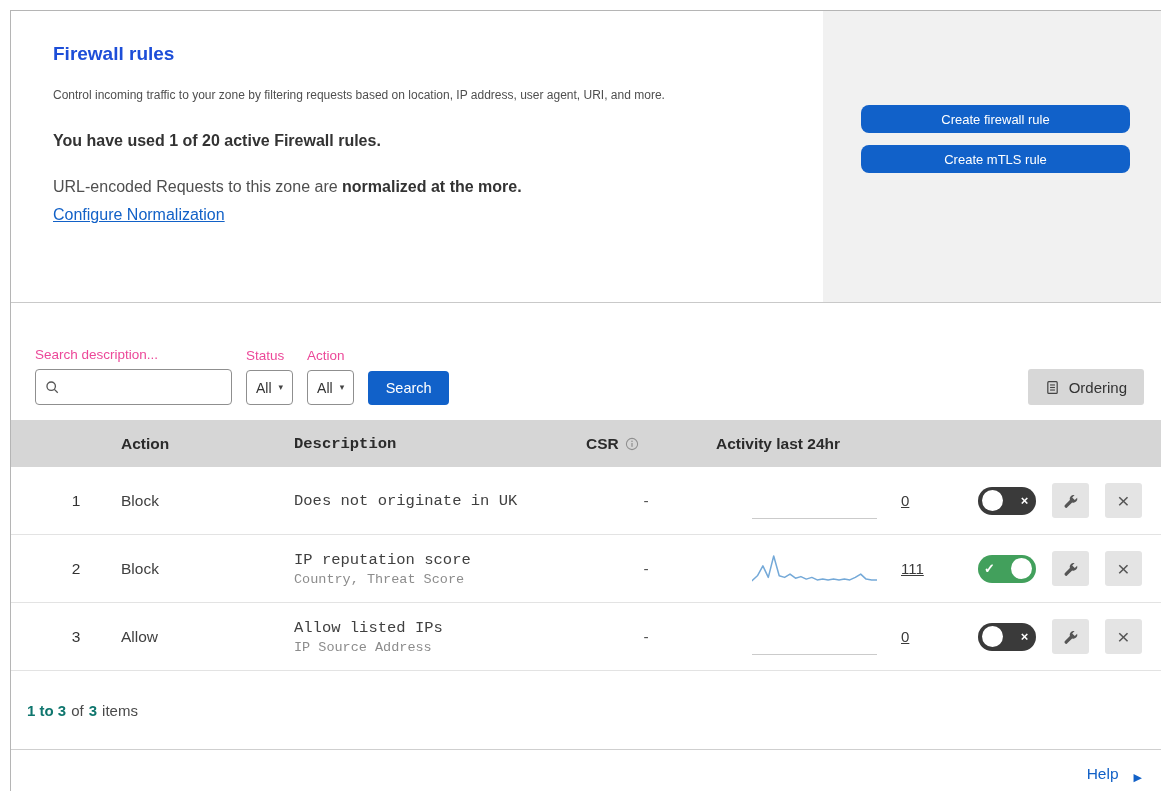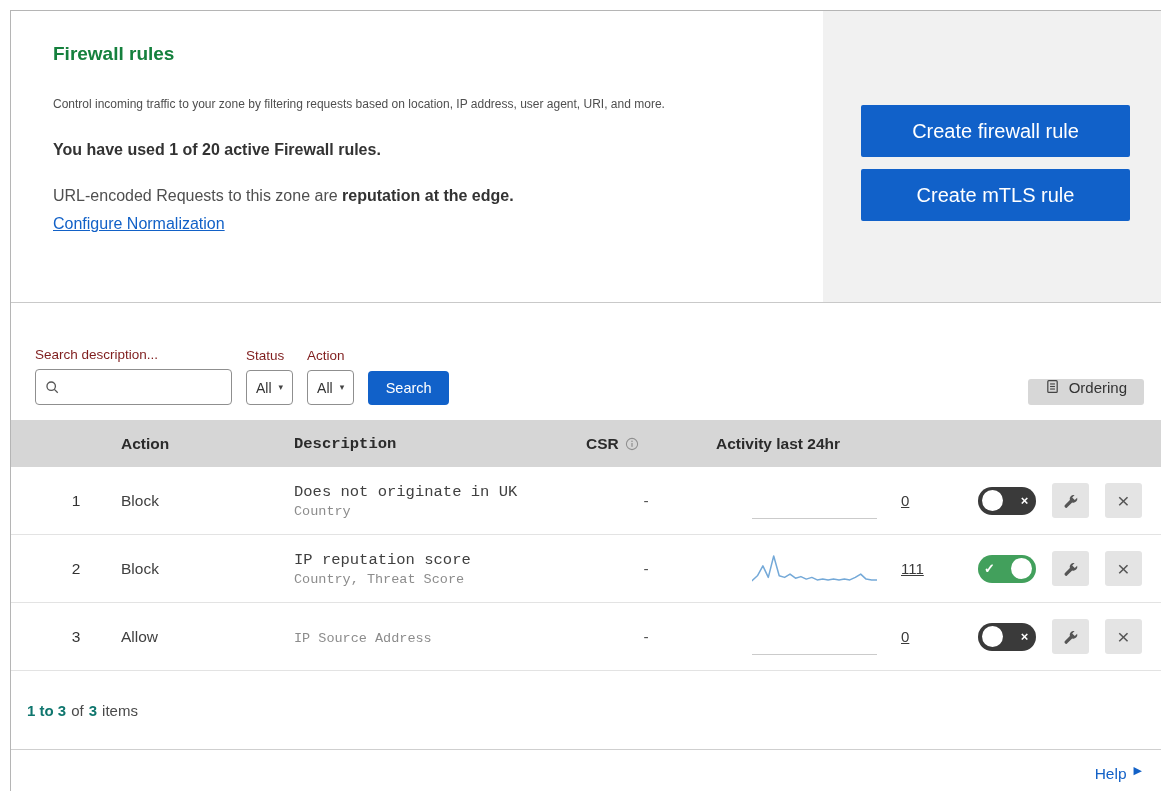--- a/index.html
+++ b/index.html
@@ -11,40 +11,40 @@
     --panel-gray:#f1f1f1;
     --spark-blue:#74a9d8;
   }
   *{box-sizing:border-box;}
   body{margin:0;padding:10px;background:#fff;font-family:"Liberation Sans",sans-serif;color:#404040;}
   .page{width:1159px;height:789px;border:1px solid #b5b5b5;background:#fff;display:flex;flex-direction:column;overflow:hidden;}
 
   
   .top{display:flex;border-bottom:1px solid #c9c9c9;height:292px;flex:0 0 auto;}
   .top-left{flex:1;padding:32px 42px;}
-  .page-title{font-size:19px;font-weight:700;color:#15803d;margin:0 0 27px;}
+  .page-title{font-size:19px;font-weight:700;color:#1d4ed8;margin:0 0 18px;}
   .page-desc{font-size:12px;line-height:25px;color:#4f4f4f;max-width:745px;margin:0 0 24px;}
   .usage-line{font-size:16px;font-weight:700;color:#333;margin:0 0 28px;}
   .norm-line{font-size:16px;color:#4f4f4f;margin:0 0 10px;}
   .norm-line b{color:#333;}
   .text-link{color:var(--link-blue);text-decoration:underline;font-size:16px;cursor:pointer;}
   .top-right{width:345px;background:var(--panel-gray);padding:94px 38px 0;display:flex;flex-direction:column;gap:12px;}
-  .btn-primary{background:var(--accent-blue);color:#fff;border:none;border-radius:2px;height:52px;font-size:20px;font-family:inherit;cursor:pointer;}
+  .btn-primary{background:var(--accent-blue);color:#fff;border:none;border-radius:8px;height:28px;font-size:13px;font-family:inherit;cursor:pointer;}
 
   
   .filters{height:117px;flex:0 0 auto;display:flex;align-items:flex-end;justify-content:space-between;padding:16px 24px 15px;}
   .filter-left{display:flex;align-items:flex-end;gap:14px;}
   .f-group{display:flex;flex-direction:column;gap:7px;}
-  .f-label{font-size:13.5px;color:#7f1d1d;}
+  .f-label{font-size:13.5px;color:#ec4899;}
   .search-box{width:197px;height:36px;border:1px solid #8f8f8f;border-radius:4px;background:#fff;display:flex;align-items:center;gap:6px;padding:0 9px;}
   .search-box input{border:none;outline:none;flex:1;min-width:0;font-size:14px;font-family:inherit;background:transparent;}
   .dropdown{height:35px;border:1px solid #8f8f8f;border-radius:4px;background:#fff;font-size:14px;color:#333;padding:0 9px;display:flex;align-items:center;gap:7px;font-family:inherit;cursor:pointer;}
   .caret{font-size:9px;color:#444;line-height:1;}
   .search-btn{width:81px;height:34px;border-radius:4px;font-size:14.5px;}
-  .ordering-btn{height:26px;background:#d7d7d7;border:none;border-radius:3px;display:flex;align-items:flex-start;gap:9px;padding:0 17px;font-size:15px;color:#333;font-family:inherit;cursor:pointer;}
+  .ordering-btn{height:36px;background:#d7d7d7;border:none;border-radius:3px;display:flex;align-items:center;gap:9px;padding:0 17px;font-size:15px;color:#333;font-family:inherit;cursor:pointer;}
 
   
   .grid{display:grid;grid-template-columns:90px 175px 310px 120px 235px 1fr;align-items:center;}
   .thead{background:var(--header-gray);height:47px;font-weight:700;font-size:15.5px;color:#2b2b2b;flex:0 0 auto;}
   .trow{height:68px;border-bottom:1px solid #e3e3e3;font-size:15.5px;color:#404040;flex:0 0 auto;}
   .c-num{text-align:center;padding-left:40px;color:#333;}
   .c-action{padding-left:20px;}
   .c-desc{padding-left:18px;font-family:Liberation Mono, monospace;}
   .d-title{color:#404040;}
   .d-sub{color:#8c8c8c;font-size:13.5px;margin-top:3px;}
@@ -65,36 +65,36 @@
   .tg-knob{width:21px;height:21px;border-radius:50%;background:#fff;flex:0 0 auto;}
   .tg-check,.tg-x{color:#fff;font-size:13px;font-weight:700;width:15px;text-align:center;line-height:1;}
 
   .icon-btn{width:37px;height:35px;background:#e4e4e4;border:none;border-radius:3px;display:flex;align-items:center;justify-content:center;cursor:pointer;color:#555;}
   .close-glyph{font-size:21px;color:#555;line-height:1;}
 
   
   .tfoot{height:78px;flex:0 0 auto;display:flex;align-items:center;padding:0 16px;font-size:15px;color:#4a4a4a;gap:5px;}
   .tfoot b{color:#0f766e;}
   .help-bar{flex:1;border-top:1px solid #cfcfcf;display:flex;align-items:center;justify-content:flex-end;padding-right:26px;}
-  .help-link{color:var(--link-blue);font-size:15.5px;text-decoration:none;display:flex;align-items:flex-start;gap:7px;cursor:pointer;}
+  .help-link{color:var(--link-blue);font-size:15.5px;text-decoration:none;display:flex;align-items:flex-end;gap:15px;cursor:pointer;}
   .help-arrow{font-size:11px;line-height:1;}
 </style>
 </head>
 <body>
 
 <div class="page">
 
   <div class="top">
     <div class="top-left">
       <h1 class="page-title">Firewall rules</h1>
       <p class="page-desc">Control incoming traffic to your zone by filtering requests based on location, IP address, user agent, URI, and more.</p>
       <p class="usage-line">You have used 1 of 20 active Firewall rules.</p>
       <p class="norm-line">
         <span>URL-encoded Requests to this zone are</span>
-        <b>reputation at the edge.</b>
+        <b>normalized at the more.</b>
       </p>
       <a class="text-link" href="#">Configure Normalization</a>
     </div>
     <div class="top-right">
       <button class="btn-primary">Create firewall rule</button>
       <button class="btn-primary">Create mTLS rule</button>
     </div>
   </div>
 
   <div class="filters">
@@ -156,21 +156,20 @@
     </div>
     <div class="h-activity">Activity last 24hr</div>
     <div></div>
   </div>
 
   <div class="trow grid">
     <div class="c-num">1</div>
     <div class="c-action">Block</div>
     <div class="c-desc">
       <div class="d-title">Does not originate in UK</div>
-      <div class="d-sub">Country</div>
     </div>
     <div class="c-csr">-</div>
     <div class="c-activity">
       <div class="flat-line"></div>
       <a class="count-link" href="#">0</a>
     </div>
     <div class="c-controls">
       <button class="toggle off">
 
         <span class="tg-knob"></span>
@@ -219,20 +218,21 @@
       <button class="icon-btn">
         <span class="close-glyph">×</span>
       </button>
     </div>
   </div>
 
   <div class="trow grid">
     <div class="c-num">3</div>
     <div class="c-action">Allow</div>
     <div class="c-desc">
+      <div class="d-title">Allow listed IPs</div>
       <div class="d-sub">IP Source Address</div>
     </div>
     <div class="c-csr">-</div>
     <div class="c-activity">
       <div class="flat-line"></div>
       <a class="count-link" href="#">0</a>
     </div>
     <div class="c-controls">
       <button class="toggle off">
 

